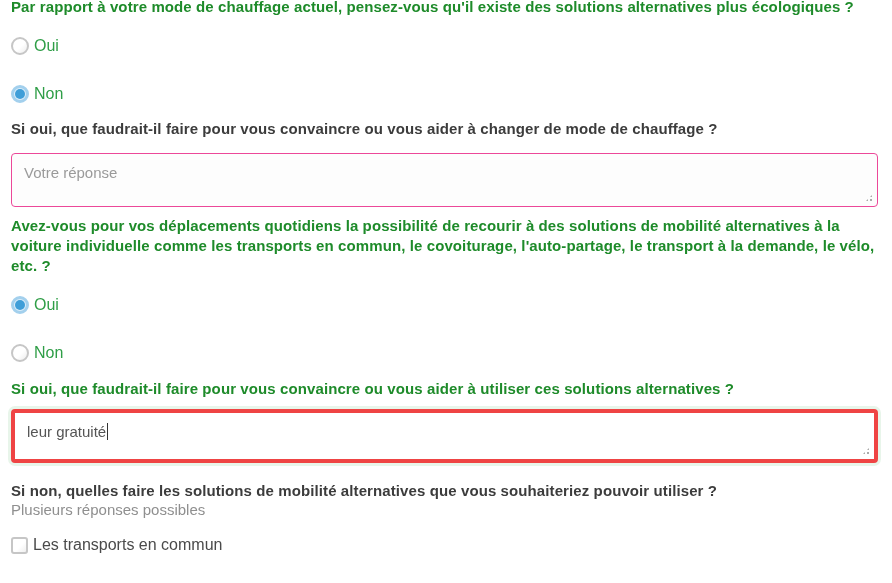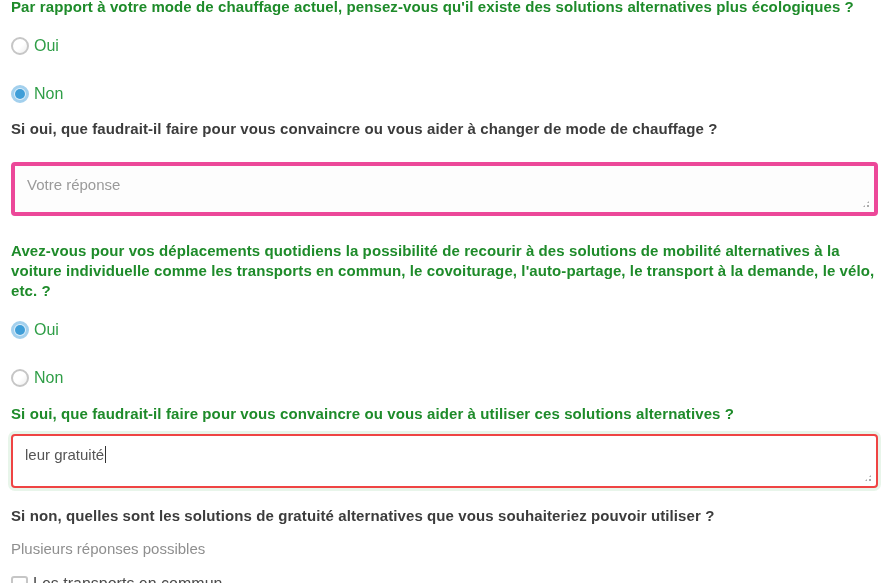--- a/index.html
+++ b/index.html
@@ -17,21 +17,21 @@
     font-size: 15px;
     font-weight: 700;
     line-height: 20px;
     letter-spacing: .1px;
   }
   .q-green { color: #1e8b2a; }
   .q-dark  { color: #3c3c3c; }
 
   .q1 { margin-top: -3px; }
   .q2 { margin-top: 16px; }
-  .q3 { margin-top: 25px; max-width: 868px; }
+  .q3 { margin-top: 9px; max-width: 868px; }
   .q4 { margin-top: 17px; }
   .q5 { margin-top: 18px; }
 
   .opt-row {
     display: flex;
     align-items: center;
     gap: 5px;
     margin-top: 30px;
     cursor: pointer;
   }
@@ -72,32 +72,32 @@
     width: 17px; height: 17px;
     border-radius: 3px;
     border: 2px solid #c6c6c6;
     background: linear-gradient(135deg, #ffffff 55%, #efefef 100%);
     flex: 0 0 auto;
   }
 
   
   .field {
     position: relative;
-    margin-top: 23px;
+    margin-top: 14px;
     height: 54px;
-    border: 4px solid #ec4899;
+    border: 1px solid #ec4899;
     border-radius: 4px;
     background: #fdfdfd;
     padding: 10px 12px;
     font-size: 15px;
     color: #555555;
     cursor: text;
   }
   .field.focused {
-    border: 2px solid #ef4444;
+    border: 4px solid #ef4444;
     box-shadow: 0 0 0 3px #e8f5ea;
     background: #ffffff;
     margin-top: 10px;
   }
   .placeholder { color: #9a9a9a; }
   .caret {
     display: inline-block;
     width: 1px; height: 17px;
     background: #333333;
     vertical-align: text-bottom;
@@ -108,21 +108,20 @@
     right: 3px; bottom: 3px;
     width: 10px; height: 10px;
     background: radial-gradient(circle, #aaaaaa 1px, transparent 1.2px);
     background-size: 4px 4px;
     background-position: 1px 1px;
     clip-path: polygon(100% 0, 100% 100%, 0 100%);
     cursor: nwse-resize;
   }
 
   .helper {
-    margin-top: 14px;
     font-size: 15px;
     color: #8f8f8f;
   }
   .cb-row { margin-top: 18px; }
 </style>
 </head>
 <body>
 
 <div class="page">
 
@@ -158,21 +157,21 @@
   </div>
 
 
   <div class="question q-green q4">Si oui, que faudrait-il faire pour vous convaincre ou vous aider à utiliser ces solutions alternatives ?</div>
 
   <div class="field focused">
     <span>leur gratuité</span><span class="caret"></span>
     <span class="grip"></span>
   </div>
 
-  <div class="question q-dark q5">Si non, quelles sont les solutions de gratuité alternatives que vous souhaiteriez pouvoir utiliser ?</div>
+  <div class="question q-dark q5">Si non, quelles faire les solutions de mobilité alternatives que vous souhaiteriez pouvoir utiliser ?</div>
 
   <div class="helper">Plusieurs réponses possibles</div>
 
   <div class="opt-row cb-row">
     <span class="checkbox"></span>
     <span class="opt-label opt-dark">Les transports en commun</span>
   </div>
 
 </div>
 

